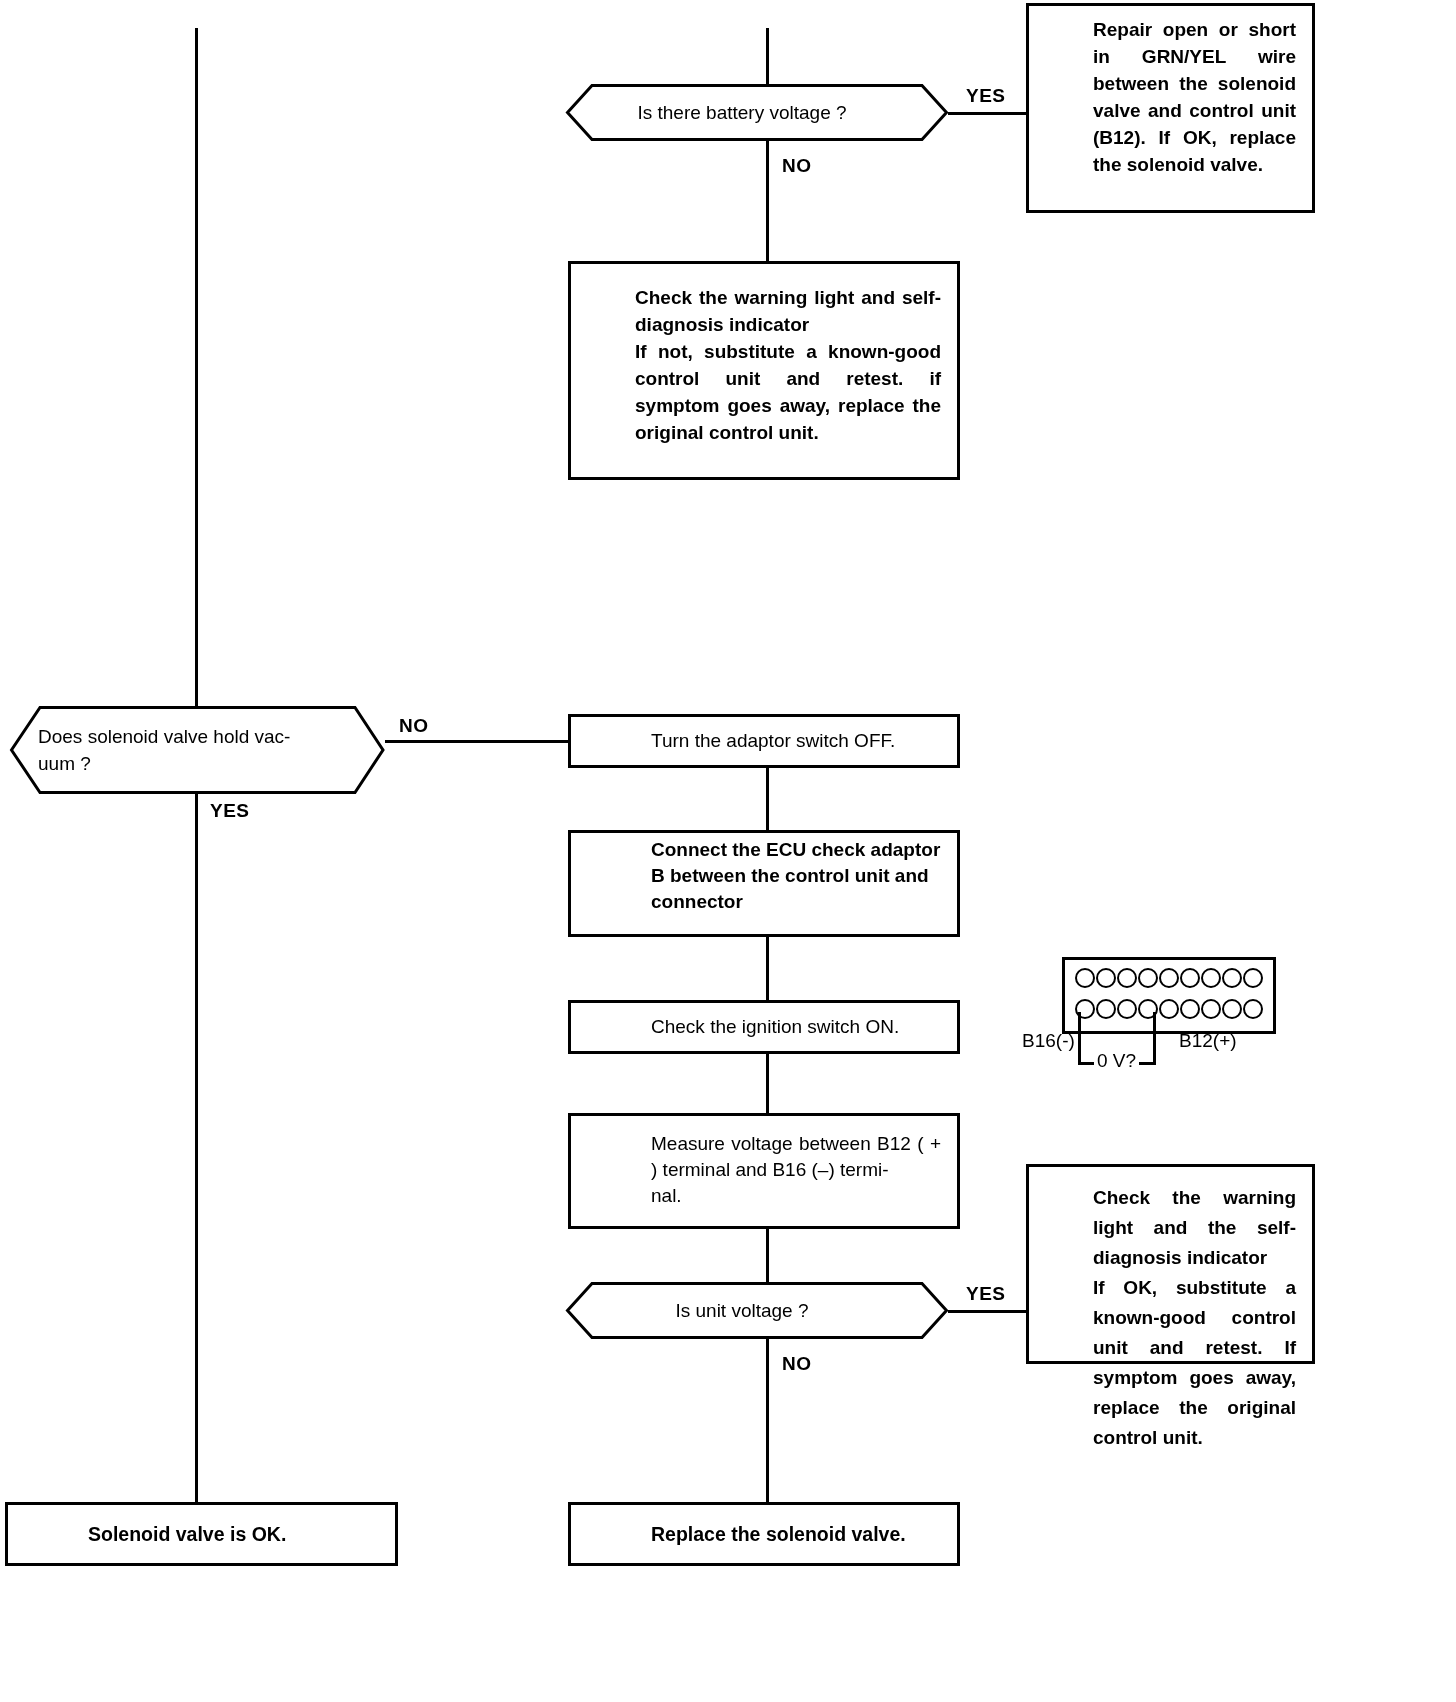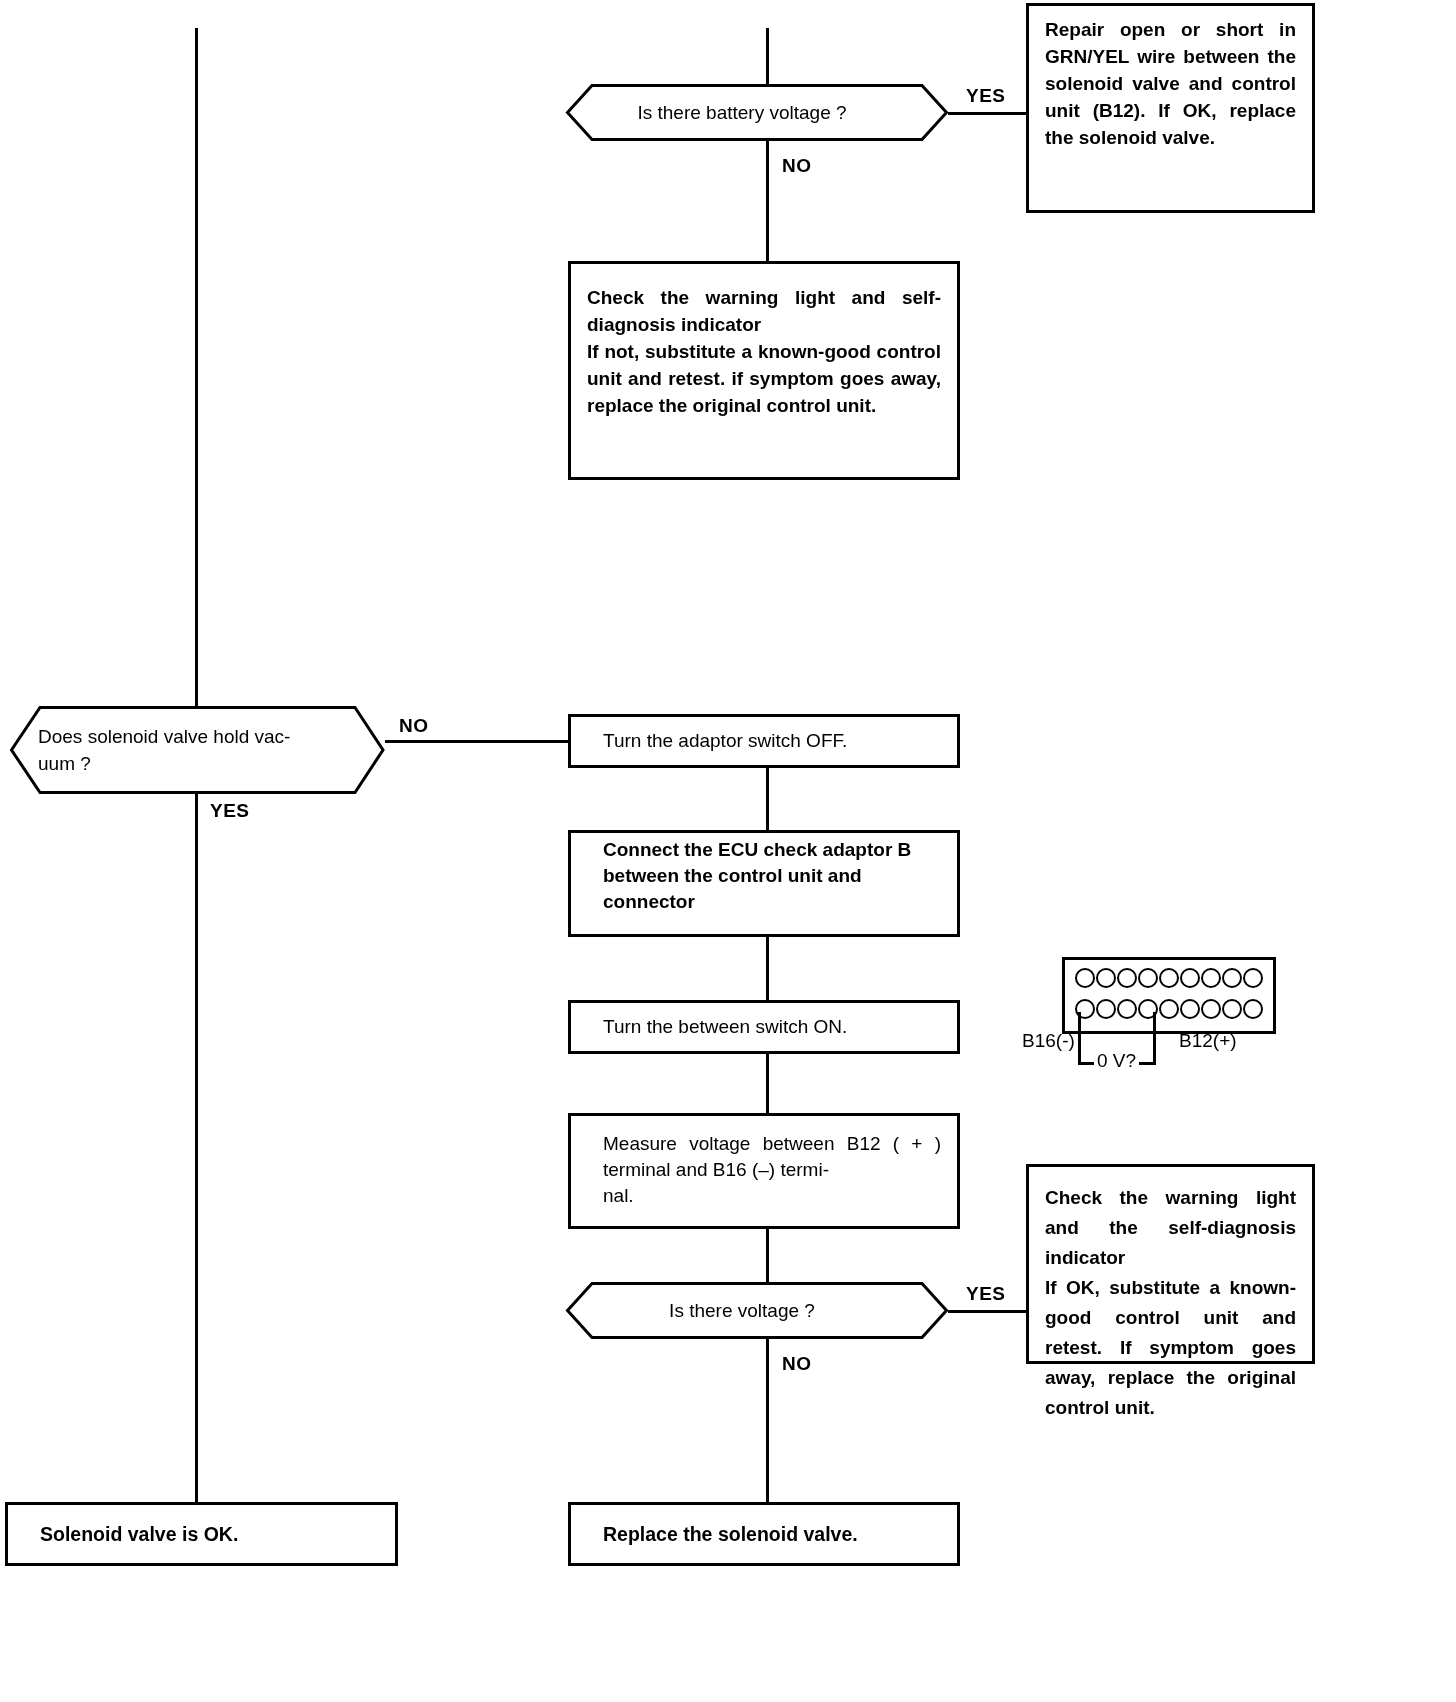--- a/index.html
+++ b/index.html
@@ -24,20 +24,21 @@
     box-sizing: border-box;
     display: flex;
     align-items: center;
   }
   .box .txt {
     padding: 0 16px;
     font-size: 19px;
     line-height: 26px;
     width: 100%;
     white-space: pre-line;
+    margin-left: 48px;
   }
   .box.bold .txt {
     font-weight: bold;
     font-size: 19.5px;
     line-height: 26px;
   }
   .box.just .txt {
     text-align: justify;
     text-align-last: left;
   }
@@ -163,33 +164,33 @@
 
   <div class="box" style="left:568px; top:714px; width:392px; height:54px;">
     <div class="txt" style="padding-left:32px;">Turn the adaptor switch OFF.</div>
   </div>
 
   <div class="box" style="left:568px; top:830px; width:392px; height:107px; align-items:flex-start;">
     <div class="txt" style="padding-top:4px; padding-left:32px;font-weight:bold;">Connect the ECU check adaptor B between the control unit and connector</div>
   </div>
 
   <div class="box" style="left:568px; top:1000px; width:392px; height:54px;">
-    <div class="txt" style="padding-left:32px;">Turn the between switch ON.</div>
+    <div class="txt" style="padding-left:32px;">Check the ignition switch ON.</div>
   </div>
 
   <div class="box just" style="left:568px; top:1113px; width:392px; height:116px; align-items:flex-start;">
     <div class="txt" style="padding-top:15px; padding-left:32px;">Measure  voltage  between  B12 ( + ) terminal and B16 (–) termi-
 nal.</div>
   </div>
 
   <div class="hex centered" style="left:566px; top:1282px; width:382px; height:57px;">
     <svg width="382" height="57" viewBox="0 0 382 57">
       <polygon points="26,1.5 356,1.5 380.5,28.5 356,55.5 26,55.5 1.5,28.5" fill="#fff" stroke="#000" stroke-width="3"></polygon>
     </svg>
-    <div class="hextext"><span>Is there voltage ?</span></div>
+    <div class="hextext"><span>Is unit voltage ?</span></div>
   </div>
   <div class="lbl" style="left:966px; top:1283px;">YES</div>
   <div class="lbl" style="left:782px; top:1353px;">NO</div>
 
   <div class="box bold just" style="left:1026px; top:1164px; width:289px; height:200px; align-items:flex-start;">
     <div class="txt" style="padding-top:16px; font-size:19px; line-height:30px;">Check the warning light and the self-diagnosis indicator
 If OK, substitute a known-good control unit and retest. If symptom goes away, replace the original control unit.</div>
   </div>
 
   <div class="box bold" style="left:5px; top:1502px; width:393px; height:64px;">

